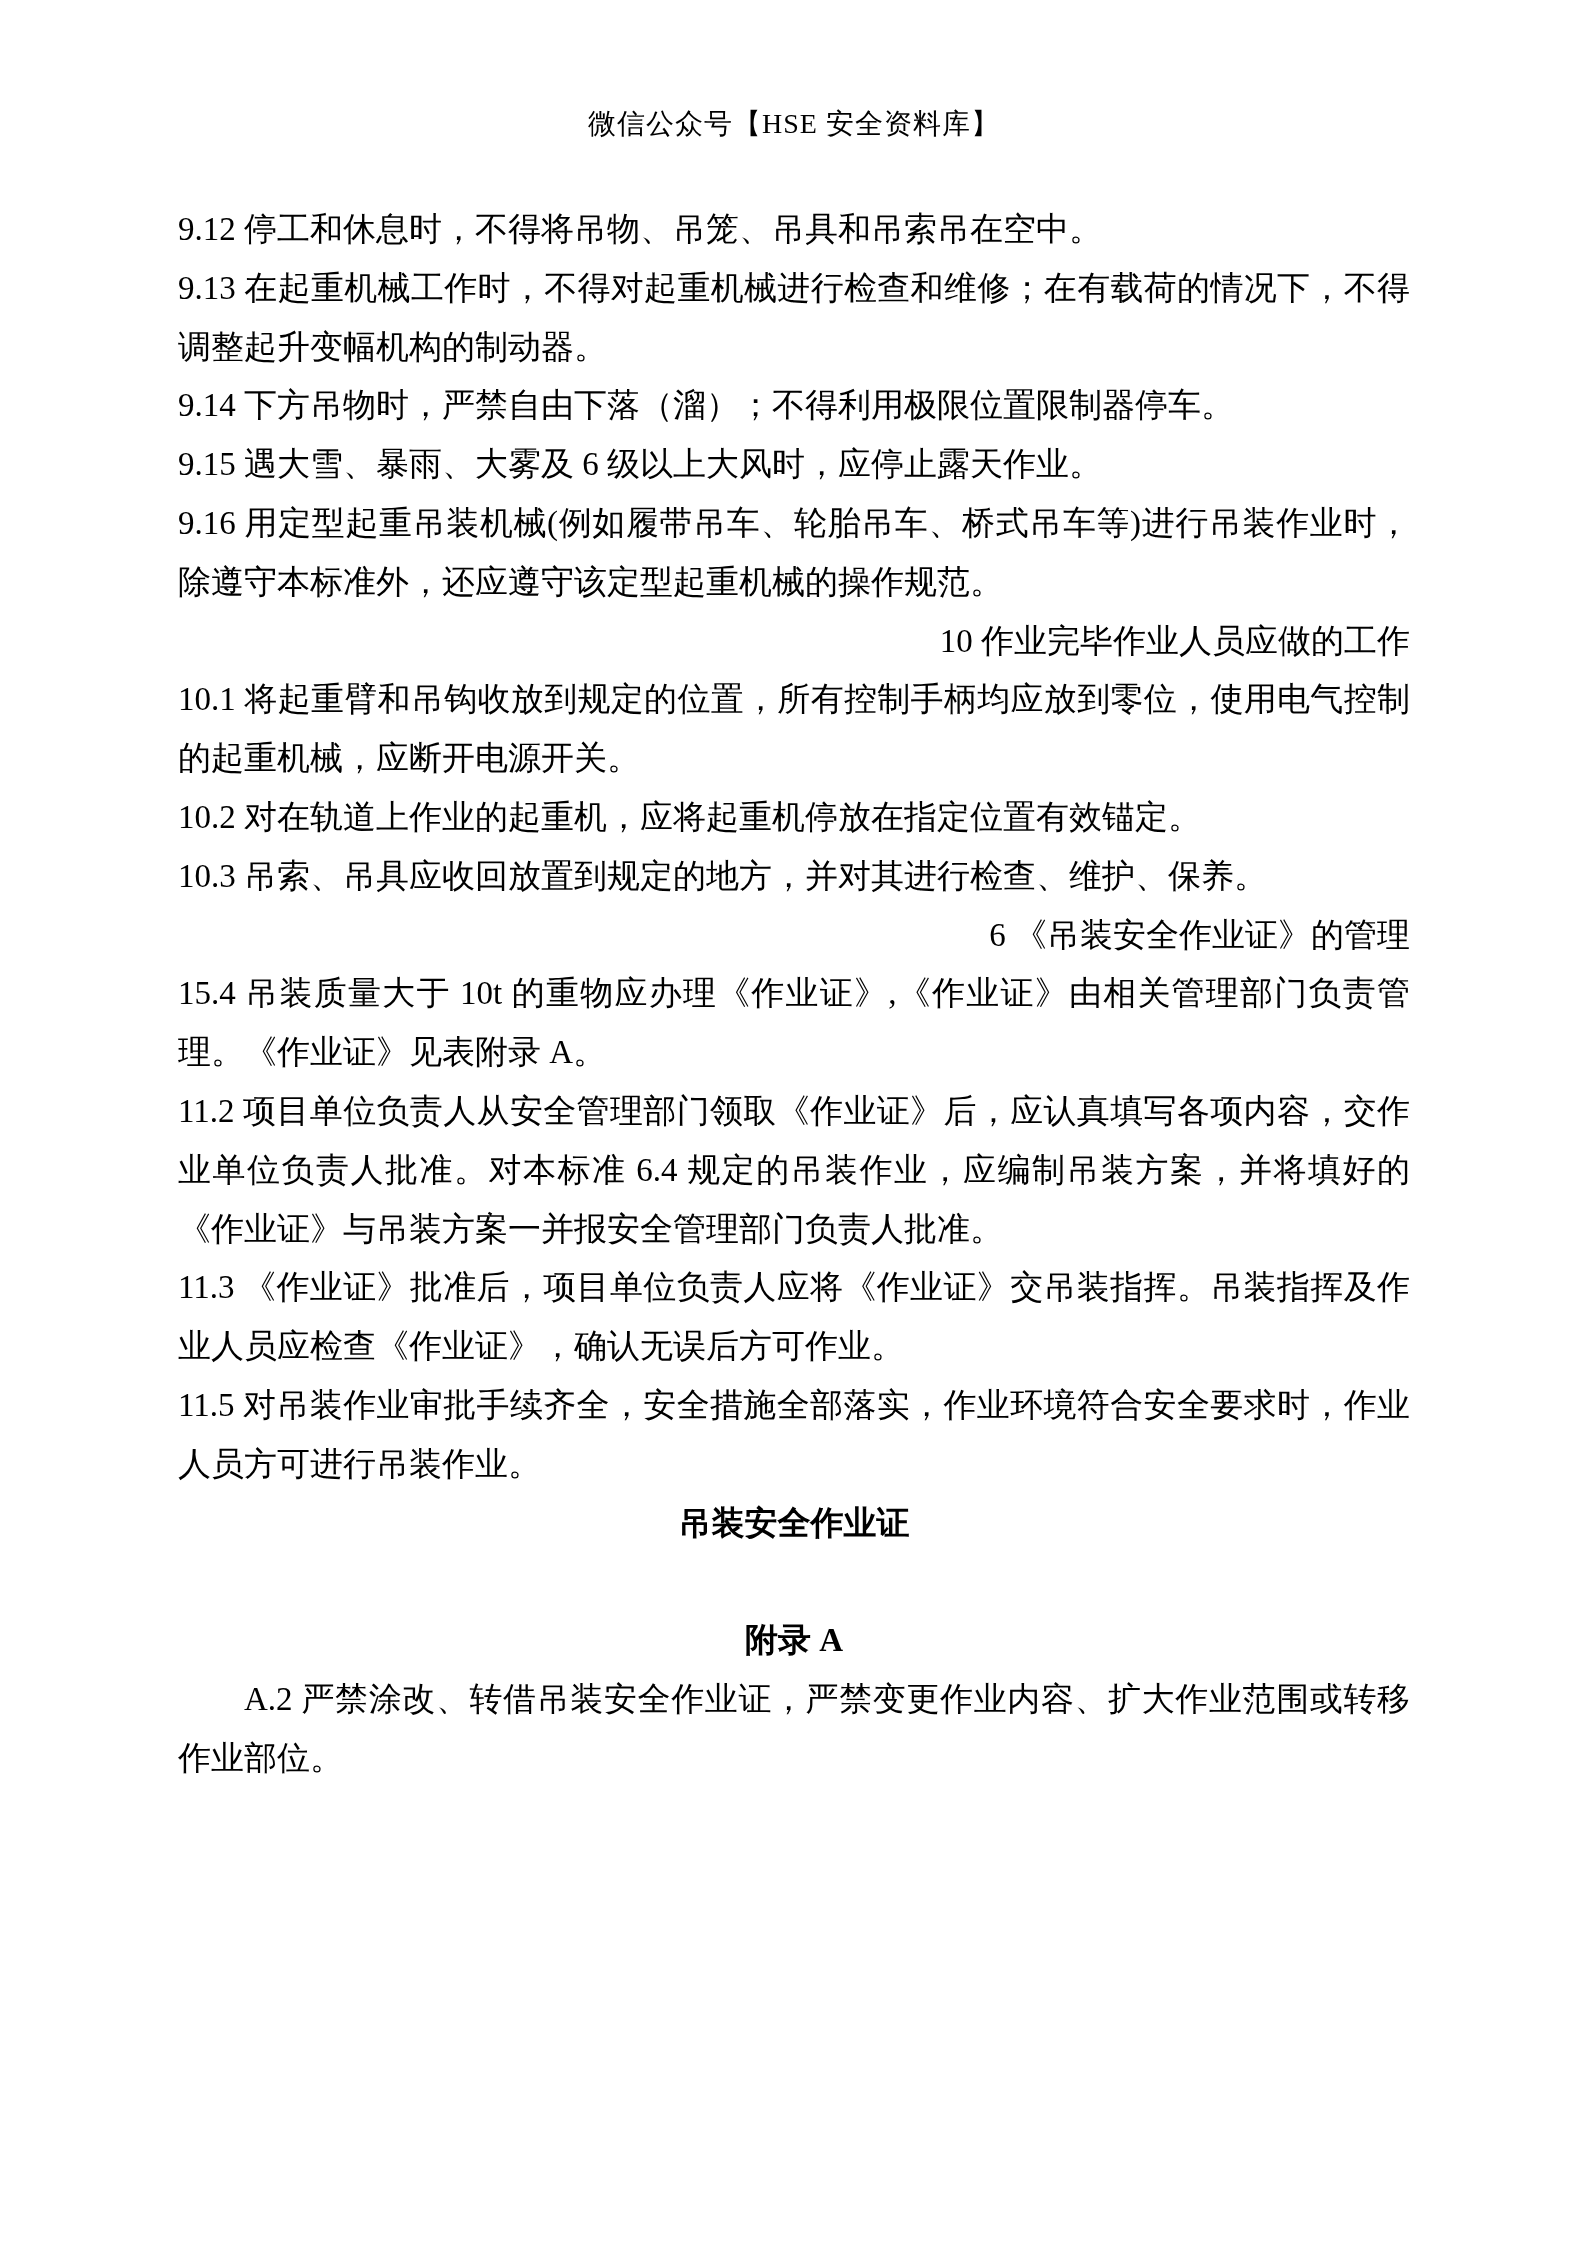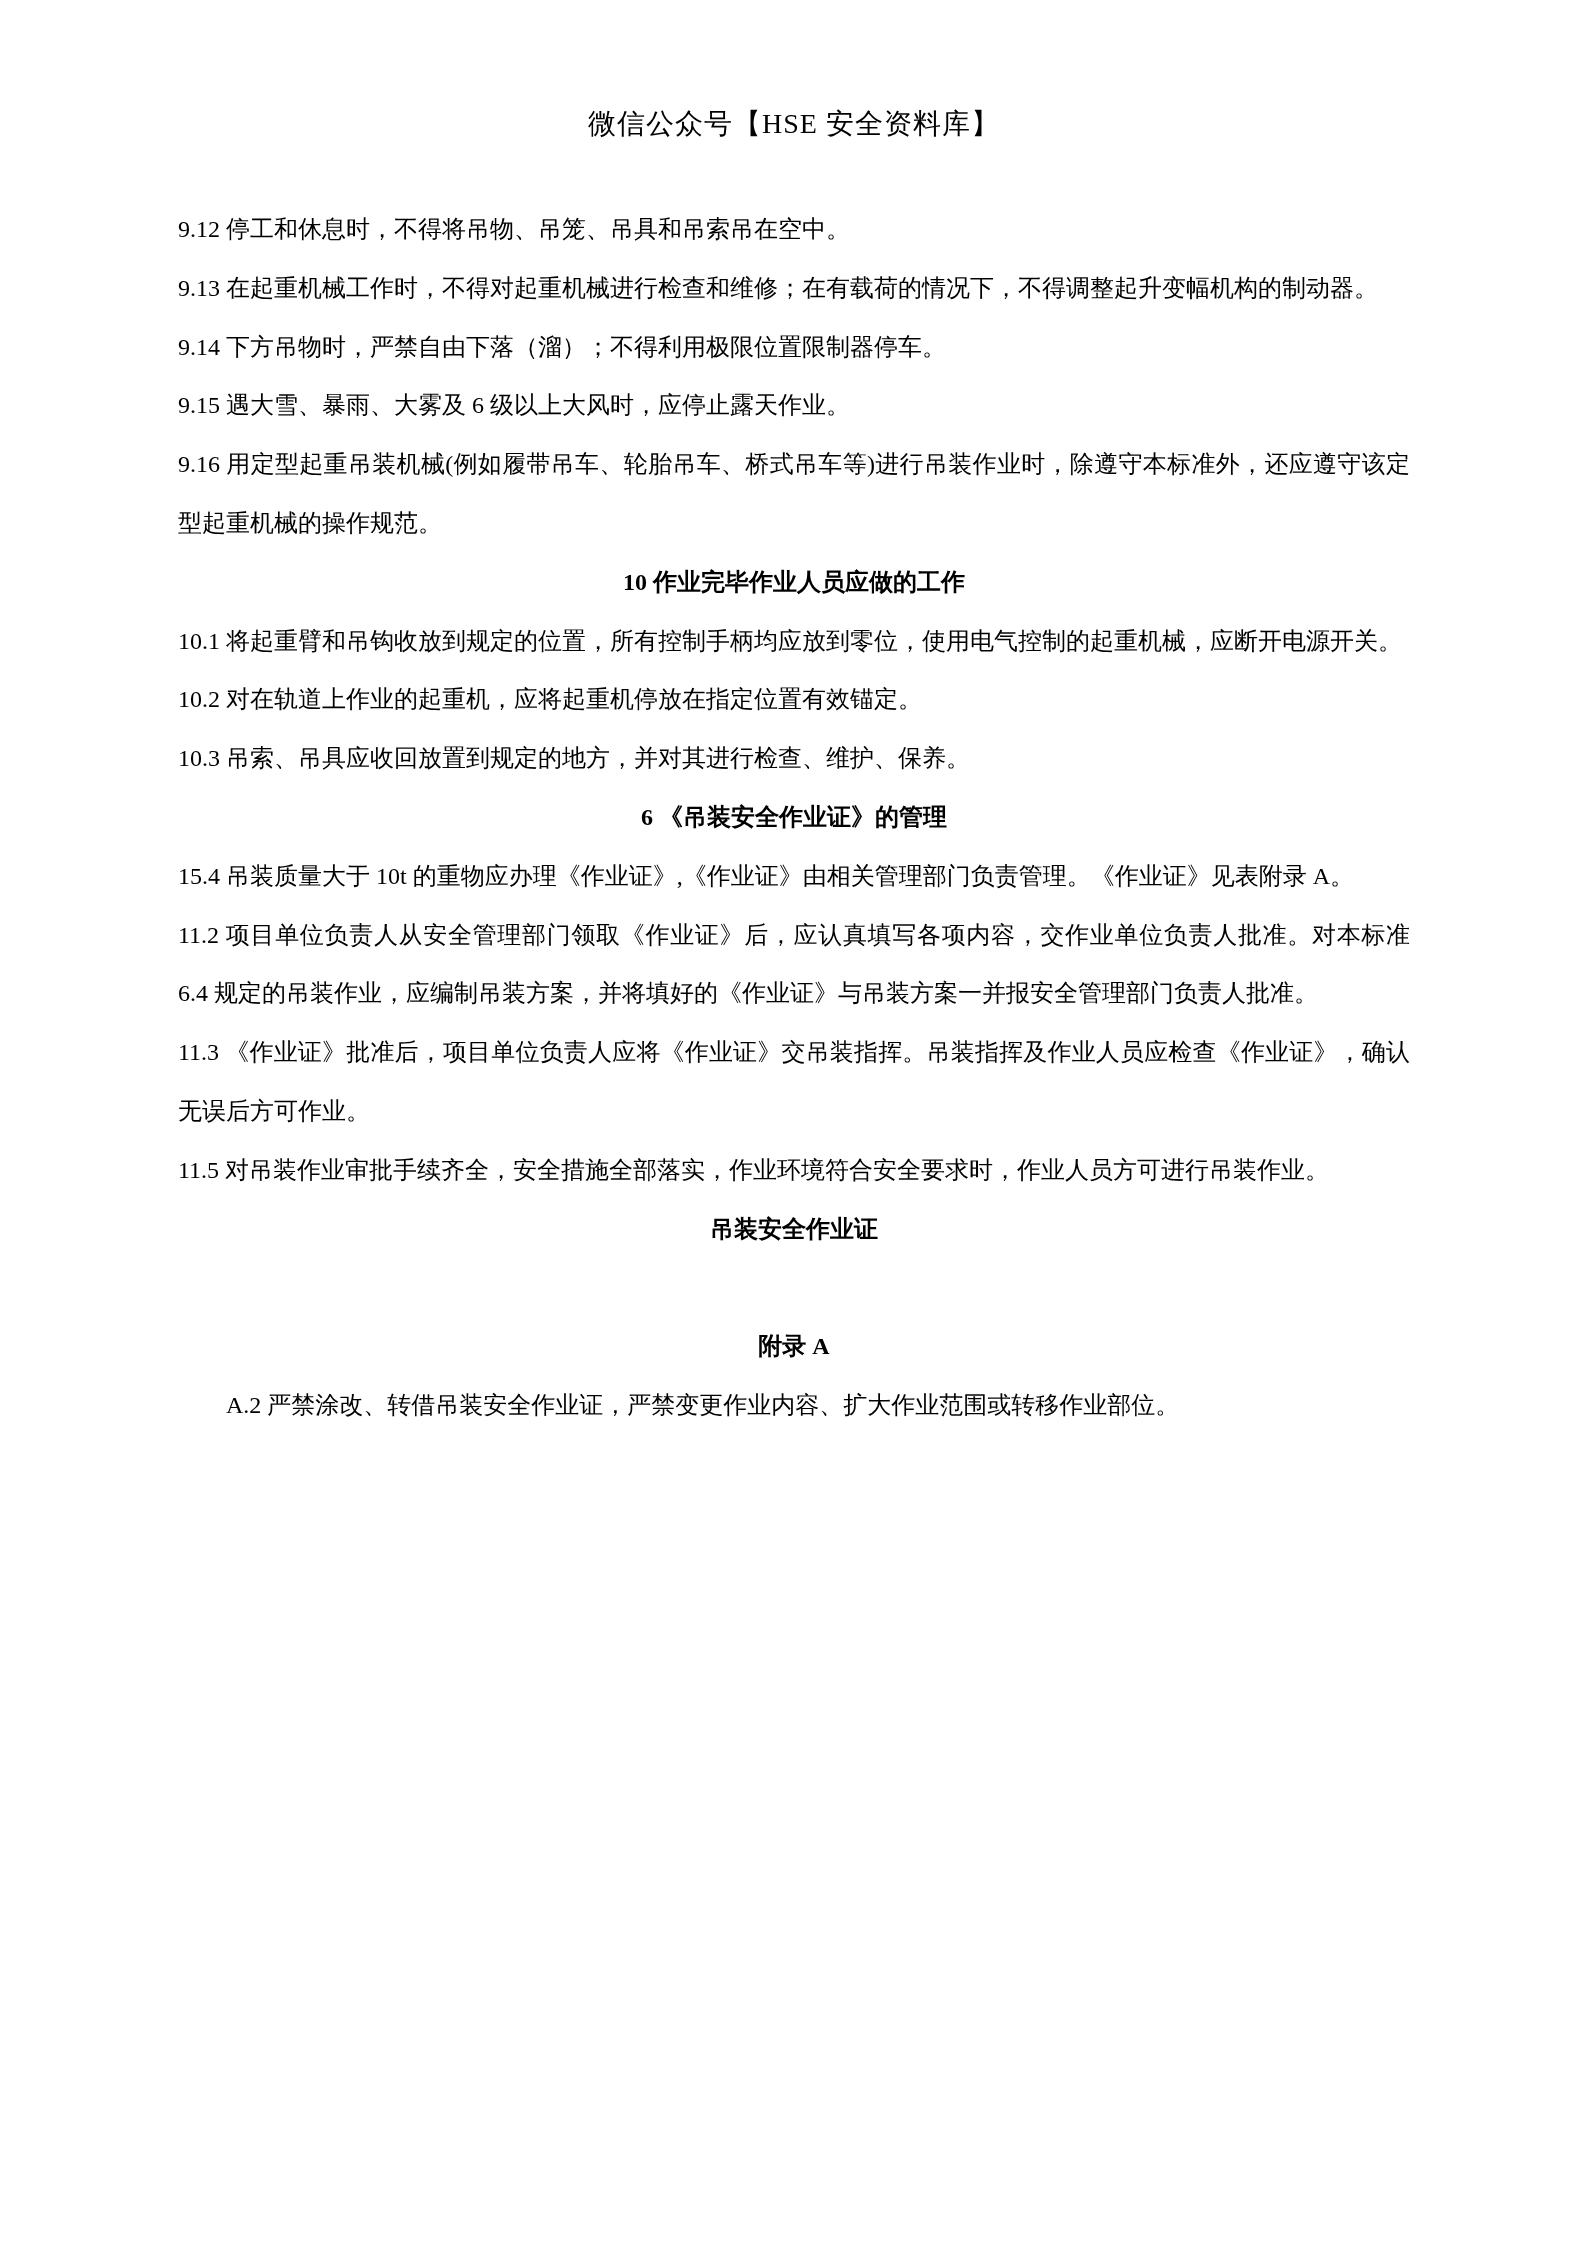--- a/index.html
+++ b/index.html
@@ -23,33 +23,33 @@
     background: #ffffff;
   }
   .doc-header {
     font-size: 28px;
     line-height: 40px;
     text-align: center;
     letter-spacing: 1px;
   }
   .content {
     margin-top: 56px;
-    font-size: 24px;
+    font-size: 33px;
     line-height: 58.8px;
   }
   .content p {
     margin: 0;
     padding: 0;
   }
   p.body {
     text-align: justify;
   }
   p.bold-heading {
-    font-weight: bold;
-    text-align: center;
+    font-weight: normal;
+    text-align: right;
   }
   p.center-bold {
     font-weight: bold;
     text-align: center;
   }
   p.indent {
     text-indent: 2em;
     text-align: justify;
   }
   .appendix-gap {

